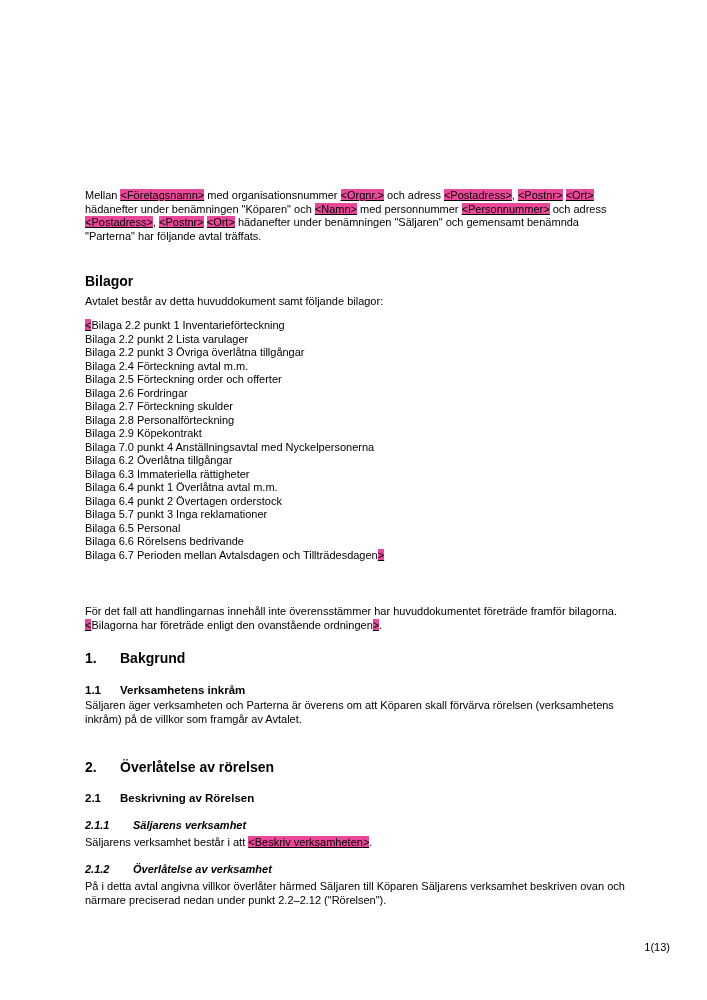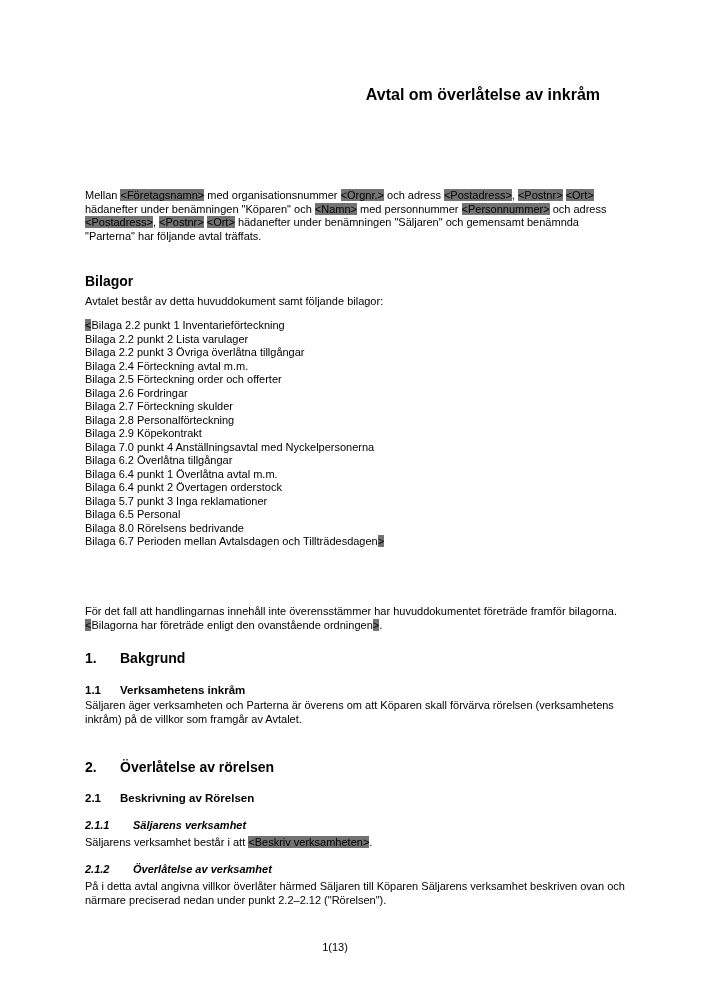--- a/index.html
+++ b/index.html
@@ -11,21 +11,21 @@
   }
   .page {
     position:relative;
     width:707px;
     height:1000px;
     background:#ffffff;
     overflow:hidden;
   }
   .abs { position:absolute; left:85px; width:540px; }
   .body-text { font-size:11px; line-height:13.5px; }
-  .hl { background:#737373; }
+  .hl { background:#ec4899;text-decoration:underline; }
 
   .doc-title {
     position:absolute;
     top:85px;
     right:107px;
     font-size:16px;
     line-height:19px;
     font-weight:bold;
     white-space:nowrap;
   }
@@ -53,55 +53,55 @@
   .h-main .num, .h-sub .num { display:inline-block; width:35px; font-style:inherit; }
   .h-italic .num            { display:inline-block; width:48px; font-style:inherit; }
 
   .doc-line { font-size:11px; line-height:13.5px; white-space:nowrap; }
 
   .footer {
     position:absolute;
     top:941px;
     left:0;
     width:670px;
-    text-align:center;
+    text-align:right;
     font-size:11px;
     line-height:13.5px;
   }
 </style>
 </head>
 <body>
 
 <div class="page">
 
-  <div class="doc-title">Avtal om överlåtelse av inkråm</div>
 
   <p class="abs b-intro body-text"><span>Mellan </span><span class="hl">&lt;Företagsnamn&gt;</span><span> med organisationsnummer </span><span class="hl">&lt;Orgnr.&gt;</span><span> och adress </span><span class="hl">&lt;Postadress&gt;</span><span>, </span><span class="hl">&lt;Postnr&gt;</span><span> </span><span class="hl">&lt;Ort&gt;</span><span> hädanefter under benämningen "Köparen" och </span><span class="hl">&lt;Namn&gt;</span><span> med personnummer </span><span class="hl">&lt;Personnummer&gt;</span><span> och adress </span><span class="hl">&lt;Postadress&gt;</span><span>, </span><span class="hl">&lt;Postnr&gt;</span><span> </span><span class="hl">&lt;Ort&gt;</span><span> hädanefter under benämningen "Säljaren" och gemensamt benämnda "Parterna" har följande avtal träffats.</span></p>
 
   <div class="abs b-bilagor-h h-bilagor">Bilagor</div>
 
   <p class="abs b-lead body-text">Avtalet består av detta huvuddokument samt följande bilagor:</p>
 
   <div class="abs b-list">
       <div class="doc-line"><span class="hl">&lt;</span><span>Bilaga 2.2 punkt 1 Inventarieförteckning</span></div>
       <div class="doc-line"><span>Bilaga 2.2 punkt 2 Lista varulager</span></div>
       <div class="doc-line"><span>Bilaga 2.2 punkt 3 Övriga överlåtna tillgångar</span></div>
       <div class="doc-line"><span>Bilaga 2.4 Förteckning avtal m.m.</span></div>
       <div class="doc-line"><span>Bilaga 2.5 Förteckning order och offerter</span></div>
       <div class="doc-line"><span>Bilaga 2.6 Fordringar</span></div>
       <div class="doc-line"><span>Bilaga 2.7 Förteckning skulder</span></div>
       <div class="doc-line"><span>Bilaga 2.8 Personalförteckning</span></div>
       <div class="doc-line"><span>Bilaga 2.9 Köpekontrakt</span></div>
       <div class="doc-line"><span>Bilaga 7.0 punkt 4 Anställningsavtal med Nyckelpersonerna</span></div>
       <div class="doc-line"><span>Bilaga 6.2 Överlåtna tillgångar</span></div>
+      <div class="doc-line"><span>Bilaga 6.3 Immateriella rättigheter</span></div>
       <div class="doc-line"><span>Bilaga 6.4 punkt 1 Överlåtna avtal m.m.</span></div>
       <div class="doc-line"><span>Bilaga 6.4 punkt 2 Övertagen orderstock</span></div>
       <div class="doc-line"><span>Bilaga 5.7 punkt 3 Inga reklamationer</span></div>
       <div class="doc-line"><span>Bilaga 6.5 Personal</span></div>
-      <div class="doc-line"><span>Bilaga 8.0 Rörelsens bedrivande</span></div>
+      <div class="doc-line"><span>Bilaga 6.6 Rörelsens bedrivande</span></div>
       <div class="doc-line"><span>Bilaga 6.7 Perioden mellan Avtalsdagen och Tillträdesdagen</span><span class="hl">&gt;</span></div>
     </div>
 
   <p class="abs b-precedence body-text"><span>För det fall att handlingarnas innehåll inte överensstämmer har huvuddokumentet företräde framför bilagorna. </span><span class="hl">&lt;</span><span>Bilagorna har företräde enligt den ovanstående ordningen</span><span class="hl">&gt;</span><span>.</span></p>
 
   <div class="abs b-s1 h-main">
     <span class="num">1.</span><span>Bakgrund</span>
   </div>
 
   <div class="abs b-s11 h-sub">

